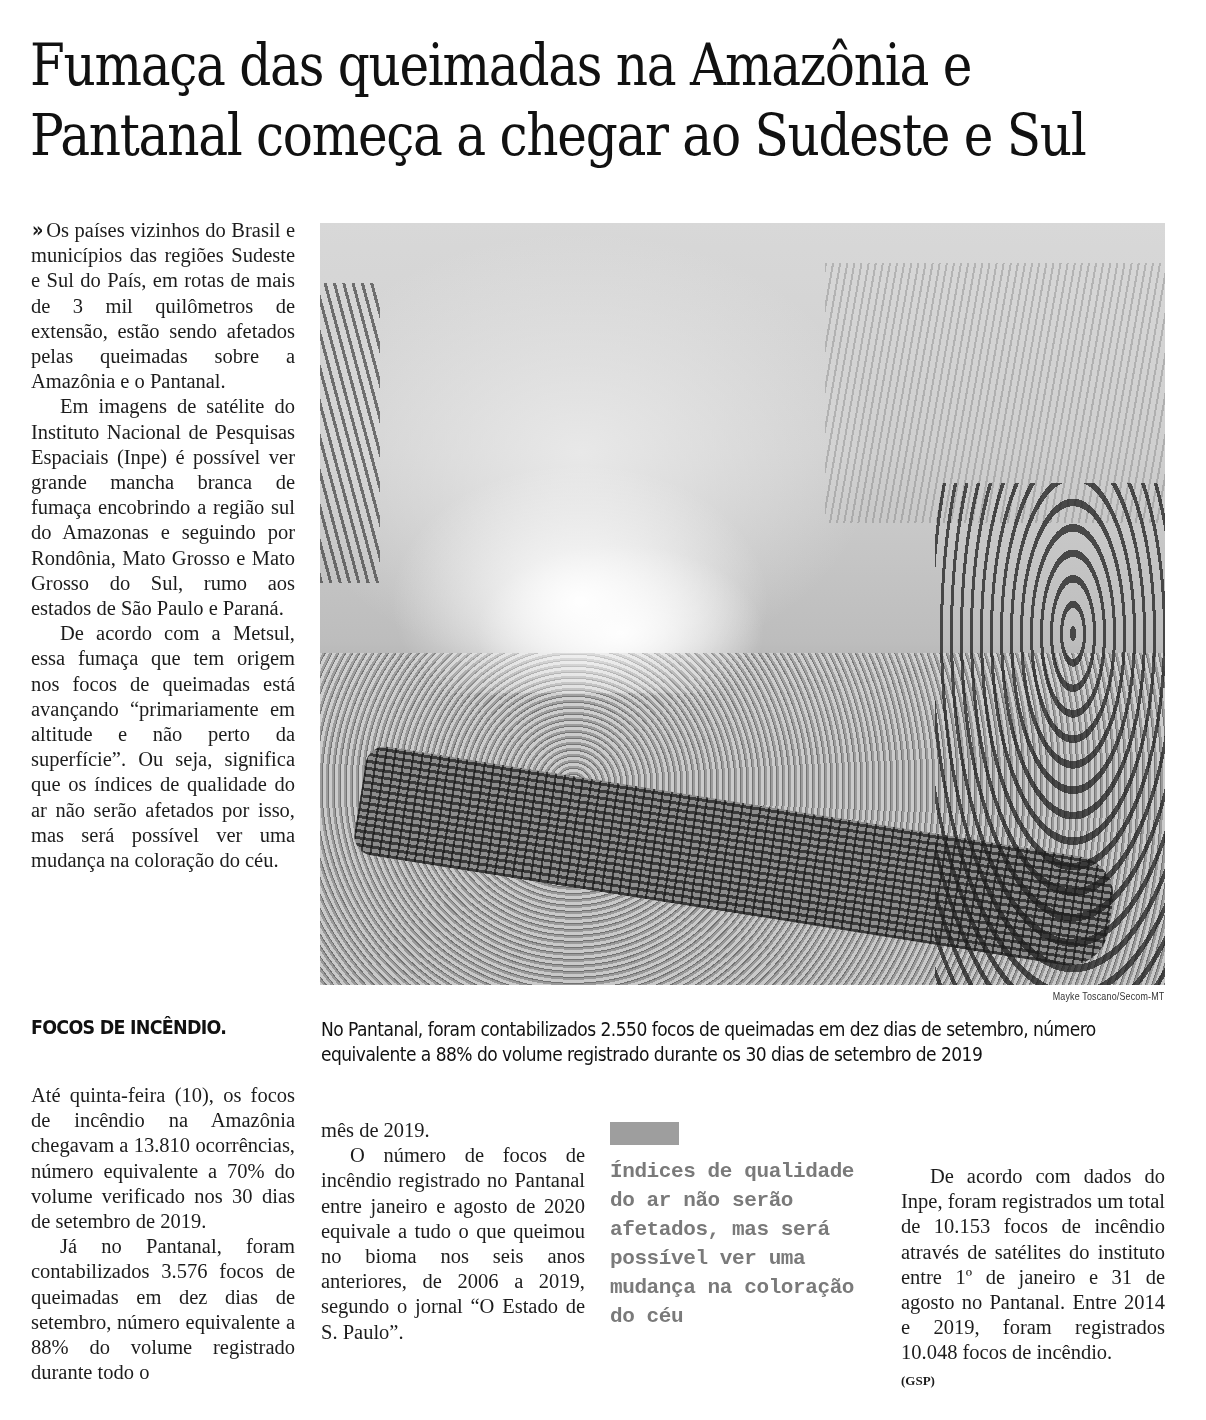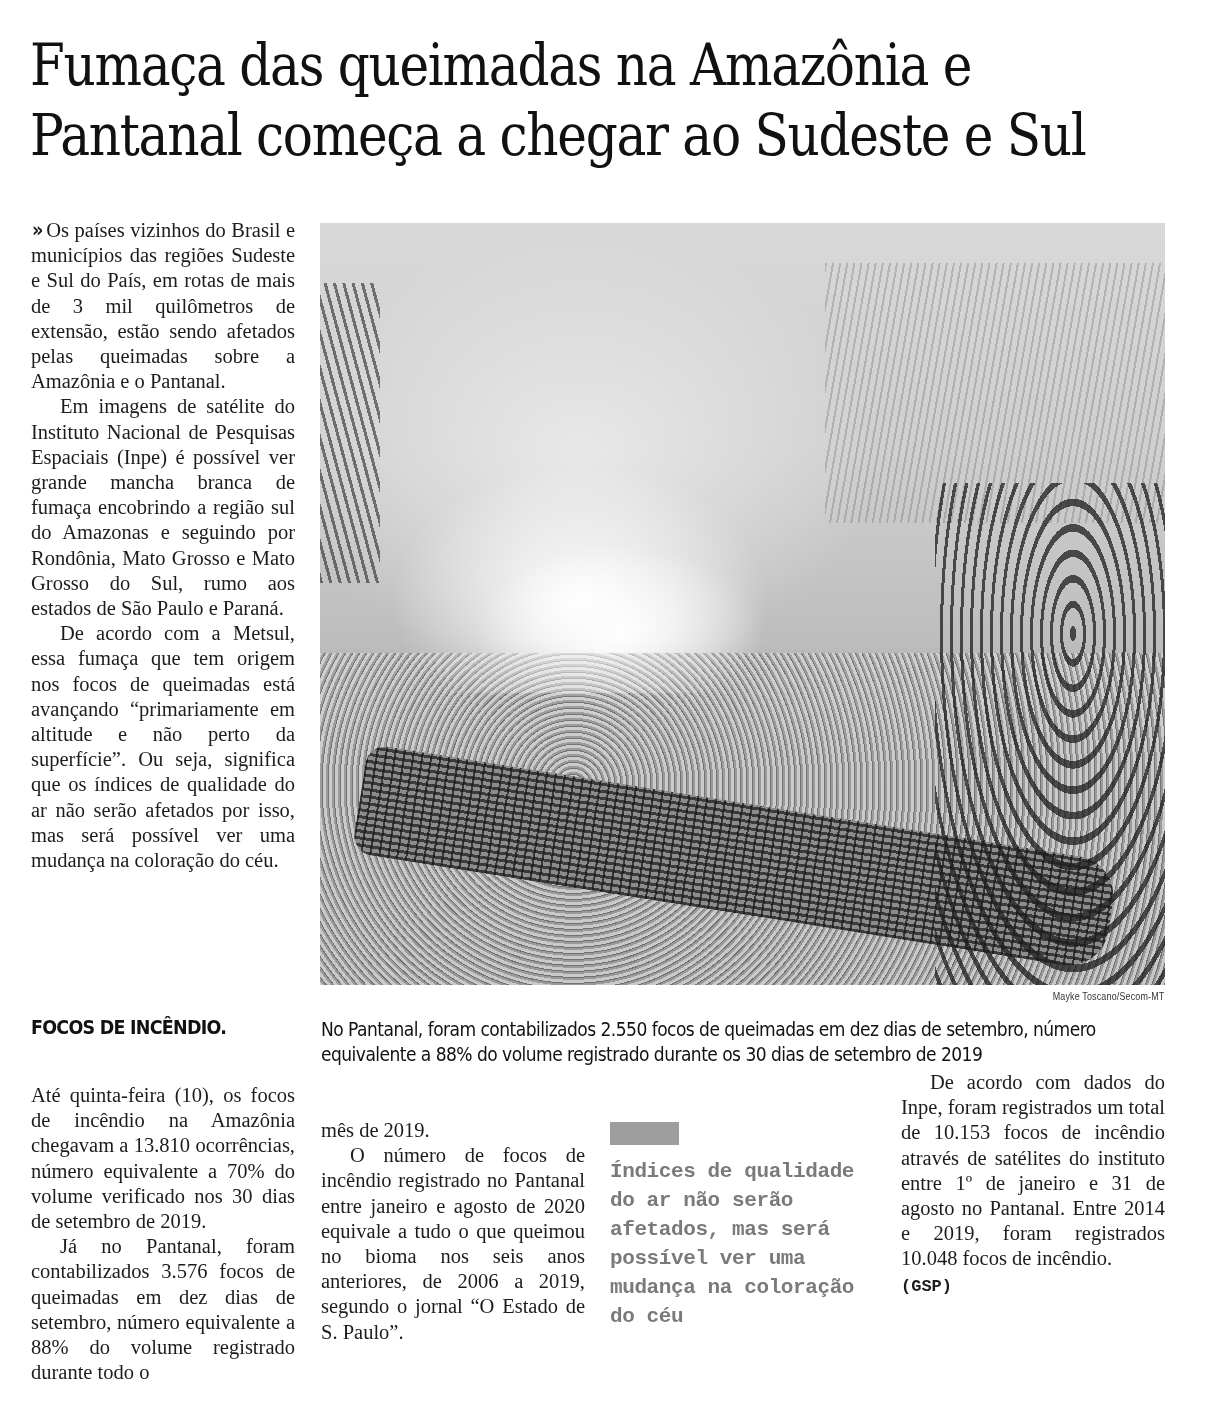--- a/index.html
+++ b/index.html
@@ -16,21 +16,21 @@
     position: absolute;
     font-family: "Liberation Serif", "DejaVu Serif", serif;
     font-size: 20.5px; line-height: 25.2px; color: #1c1c1c;
     text-align: justify; hyphens: none;
   }
   .col p { margin: 0; }
   .col p.indent { text-indent: 29px; }
   .col1 { left: 31px; top: 217px; width: 264px; }
   .col1b { left: 31px; top: 1043px; width: 264px; margin-top: 40px; }
   .col2 { left: 321px; top: 1118px; width: 264px; }
-  .col4 { left: 901px; top: 1070px; width: 264px; }
+  .col4 { left: 901px; top: 1164px; width: 264px; }
   .lead-glyph {
     font-family: "DejaVu Sans", sans-serif; font-weight: bold; font-size: 22px;
     margin-right: 6px; letter-spacing: -5px; display: inline-block; transform: scaleX(0.8);
   }
   .section-head {
     position: absolute; left: 31px; top: 1016px;
     font-family: "DejaVu Sans", "Liberation Sans", sans-serif; font-weight: bold;
     font-size: 19px; letter-spacing: -0.8px; color: #111;
     transform: scaleX(0.92); transform-origin: left top;
   }
@@ -86,21 +86,21 @@
   .caption div { white-space: nowrap; }
   .pull-bar {
     position: absolute; left: 610px; top: 1122px; width: 69px; height: 23px; background: #9e9e9e;
   }
   .pull-quote {
     position: absolute; left: 610px; top: 1157px; width: 270px;
     font-family: Liberation Mono, monospace; font-weight: bold;
     font-size: 21px; line-height: 29px; color: #7a7a7a; letter-spacing: -0.4px;
   }
   .signoff {
-    font-family: Liberation Mono, monospace; font-weight: bold; font-size: 17px;
+    font-family: Liberation Serif, serif; font-weight: bold; font-size: 13px;
   }
 </style>
 </head>
 <body>
 
 <div class="headline">
   <div>Fumaça das queimadas na Amazônia e</div>
   <div>Pantanal começa a chegar ao Sudeste e Sul</div>
 </div>
 

